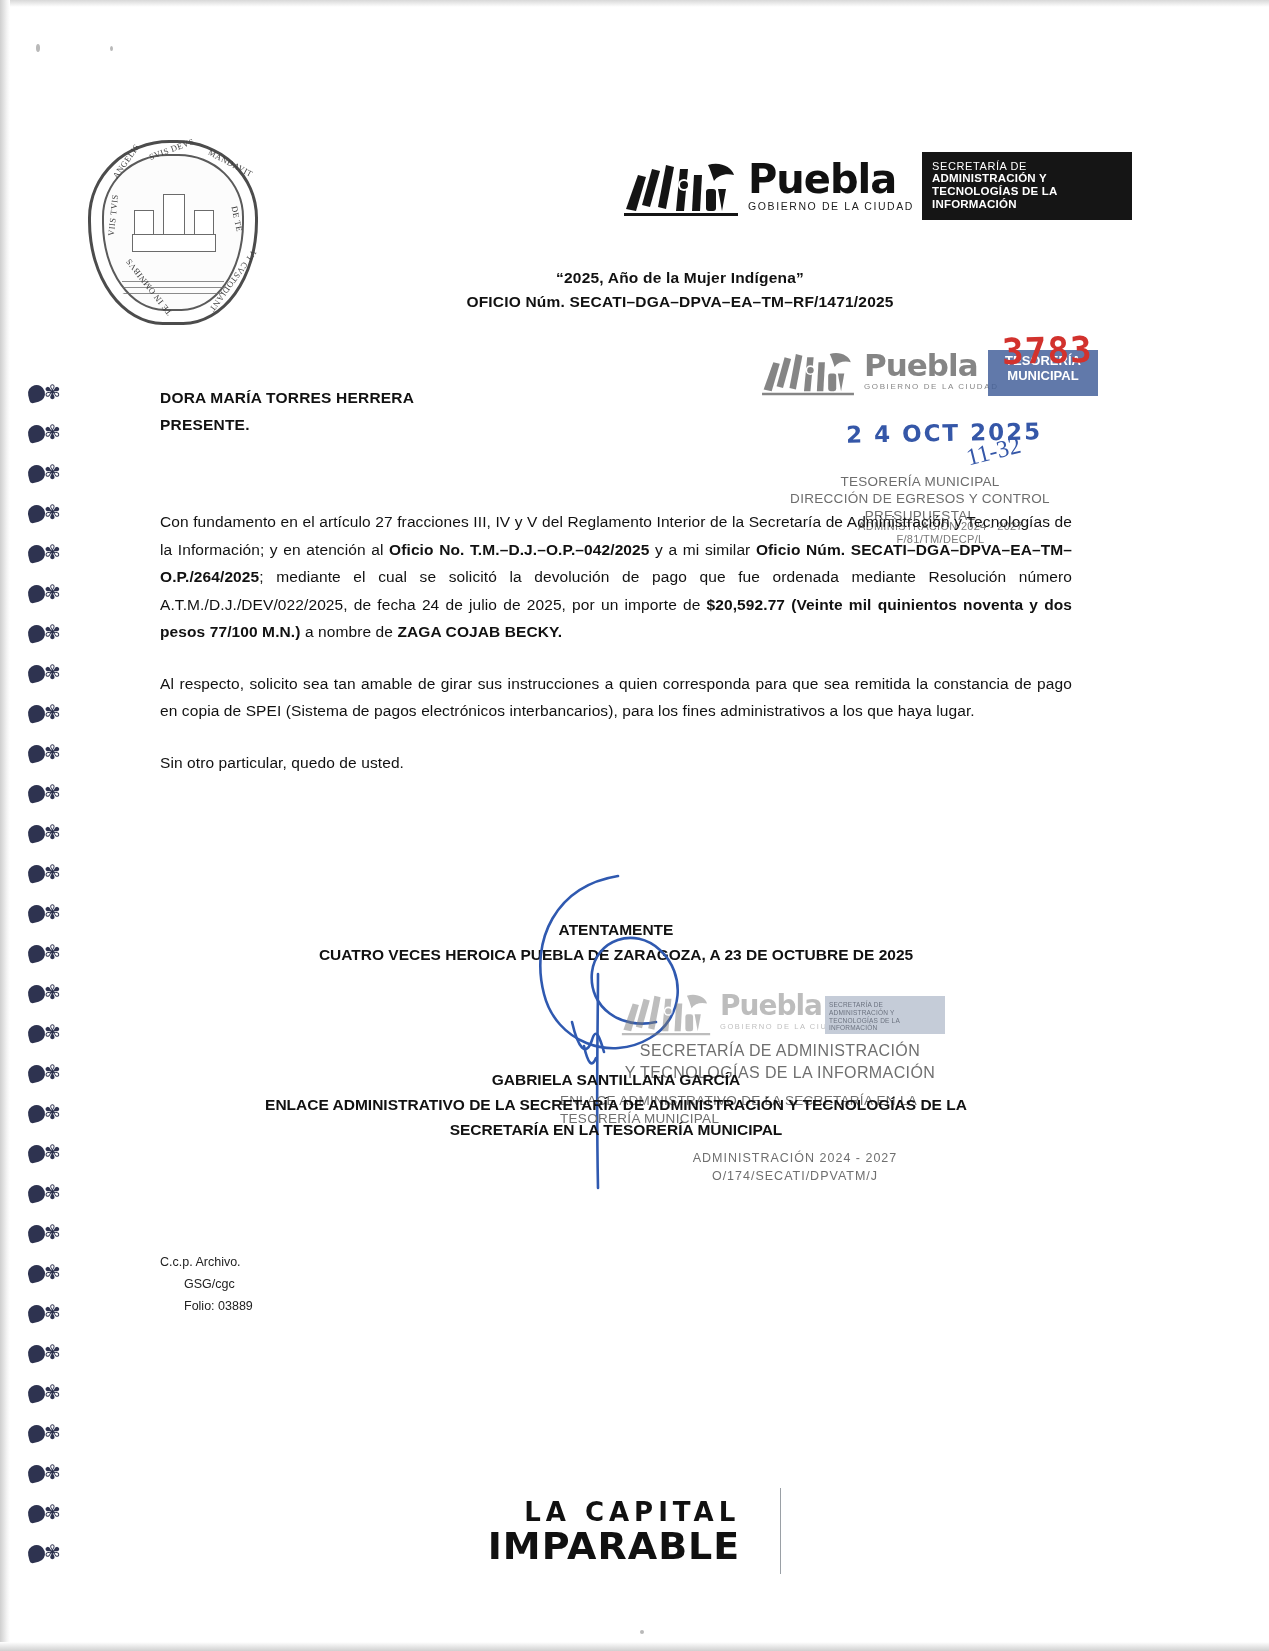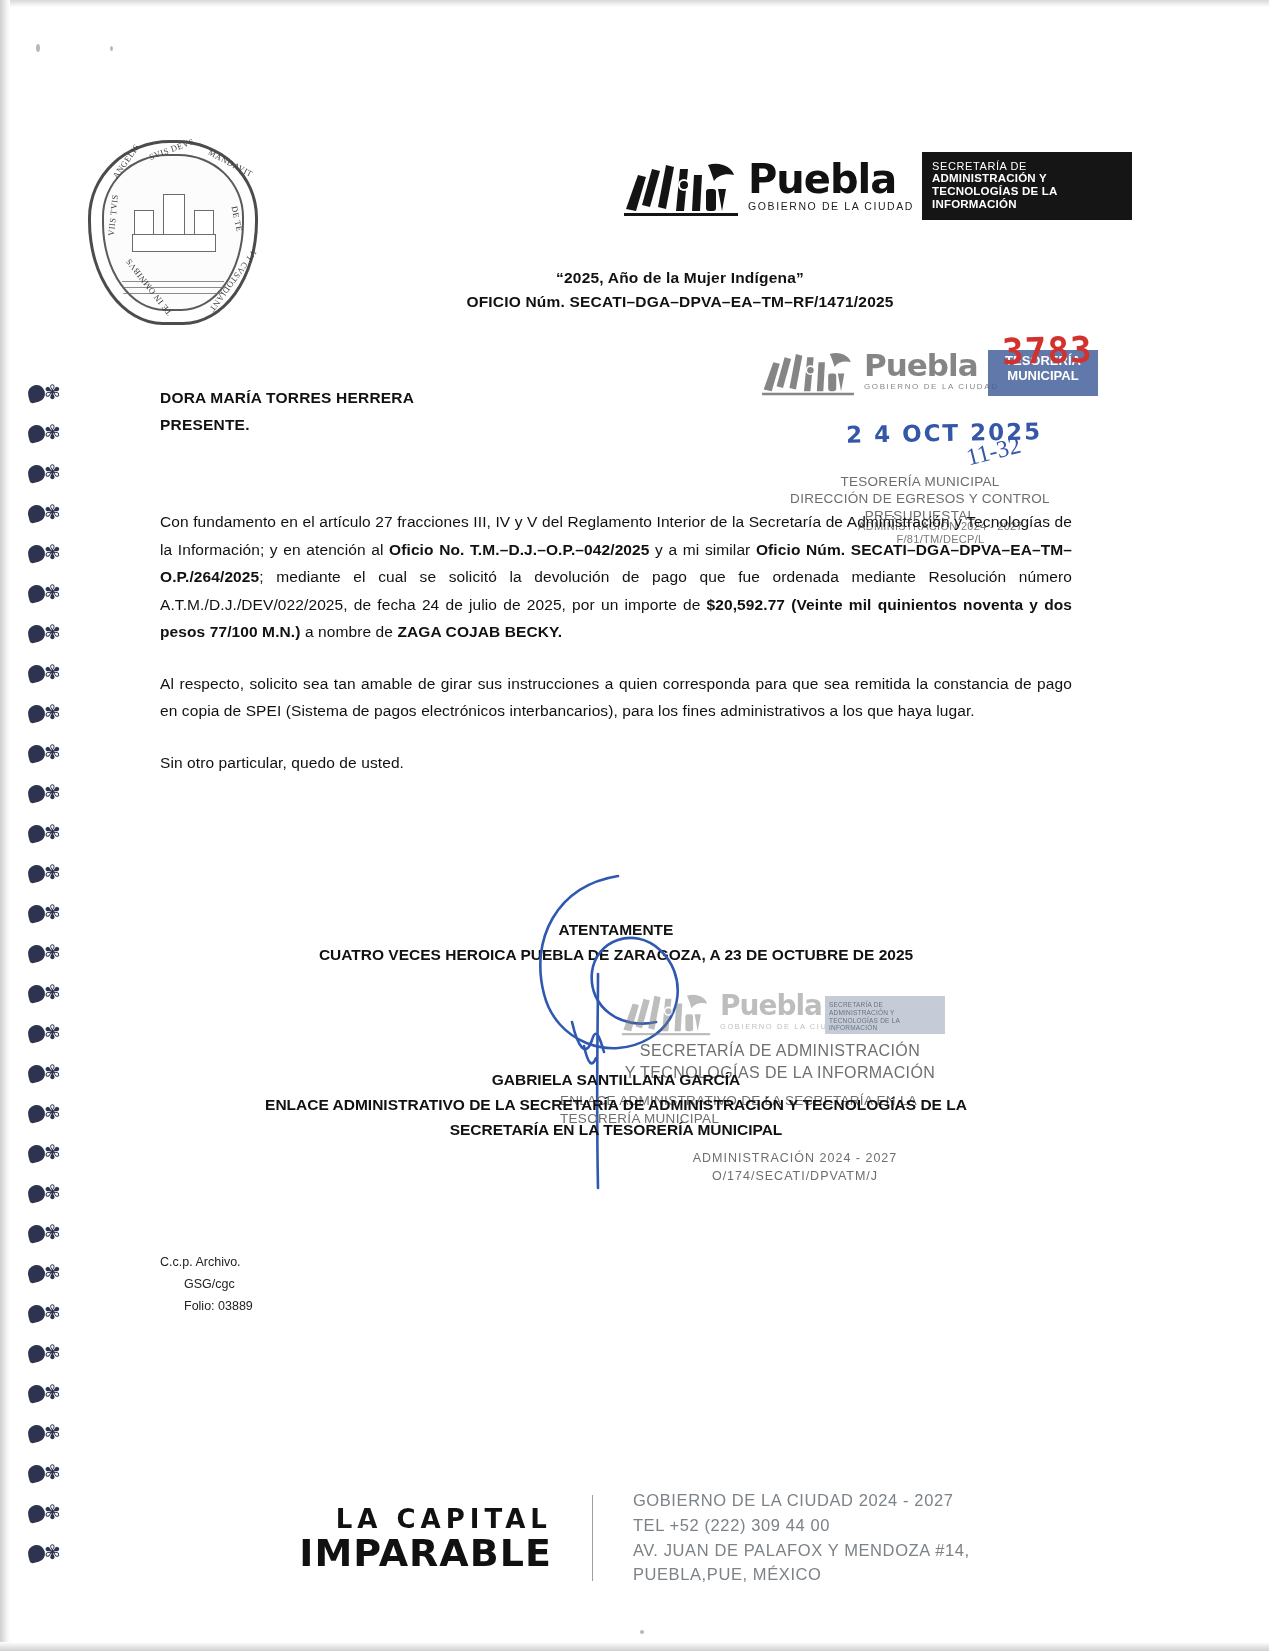--- a/index.html
+++ b/index.html
@@ -757,21 +757,15 @@
     <div class="indent1">GSG/cgc</div>
     <div class="indent1">Folio: 03889</div>
   </div>
 
   <div class="footer">
     <div class="footer-left">
       <div class="l1">LA CAPITAL</div>
       <div class="l2">IMPARABLE</div>
     </div>
     <div class="footer-divider"></div>
-    <div class="footer-right">
-      <div>GOBIERNO DE LA CIUDAD 2024 - 2027</div>
-      <div>TEL +52 (222) 309 44 00</div>
-      <div>AV. JUAN DE PALAFOX Y MENDOZA #14,</div>
-      <div>PUEBLA,PUE, MÉXICO</div>
-    </div>
   </div>
 
 </div>
 
 </body></html>

